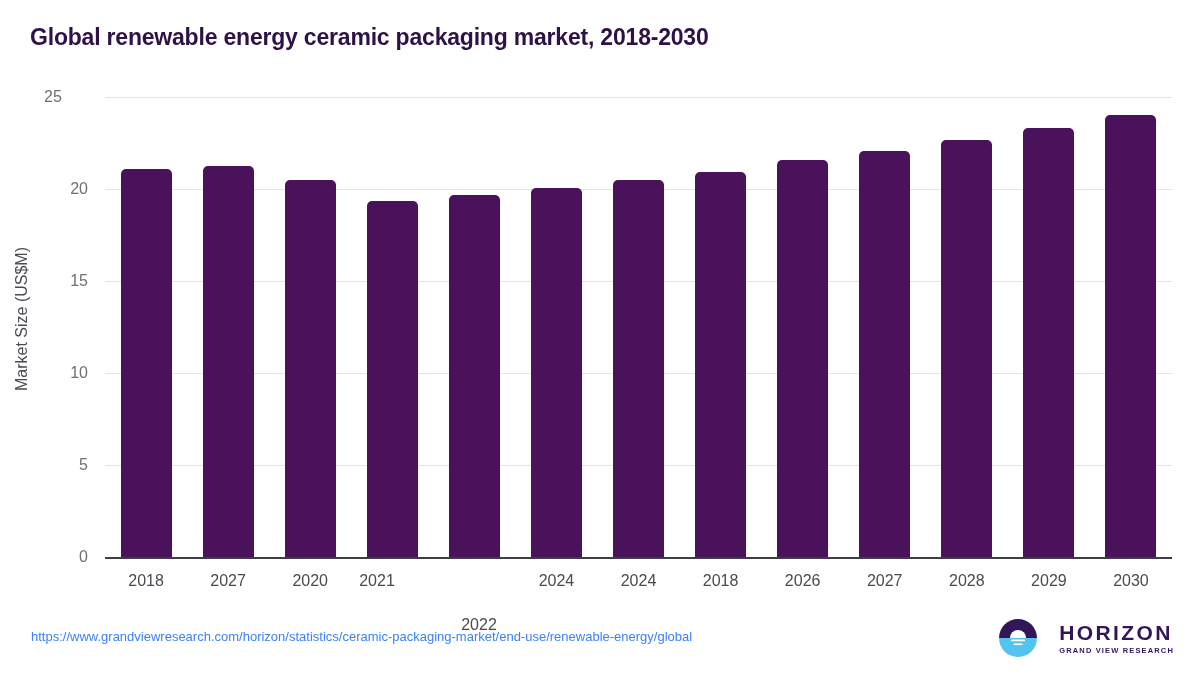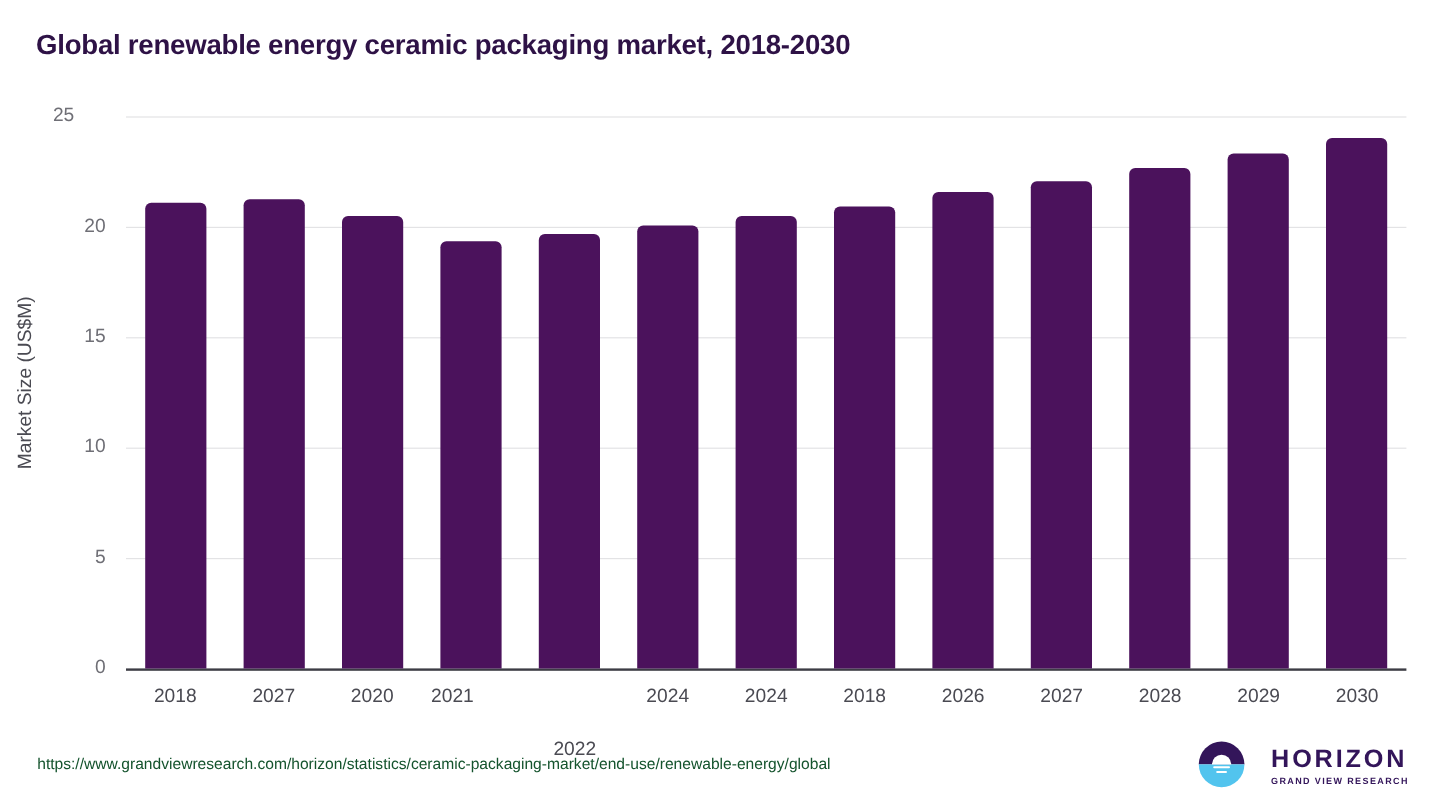--- a/index.html
+++ b/index.html
@@ -96,28 +96,29 @@
     transform: translateX(-50%);
     white-space: nowrap;
   }
 
   
   #footer-url {
     position: absolute;
     left: 31px;
     top: 629px;
     font-size: 13px;
-    color: #14532d;
+    color: #3b82f6;
     white-space: nowrap;
   }
   #logo {
     position: absolute;
     right: 26px;
     top: 617px;
     display: flex;
+    align-items: center;
     gap: 21px;
     height: 42px;
   }
   #logo-mark {
     width: 40px;
     height: 40px;
     flex: 0 0 40px;
   }
   #logo-text {
     display: flex;

